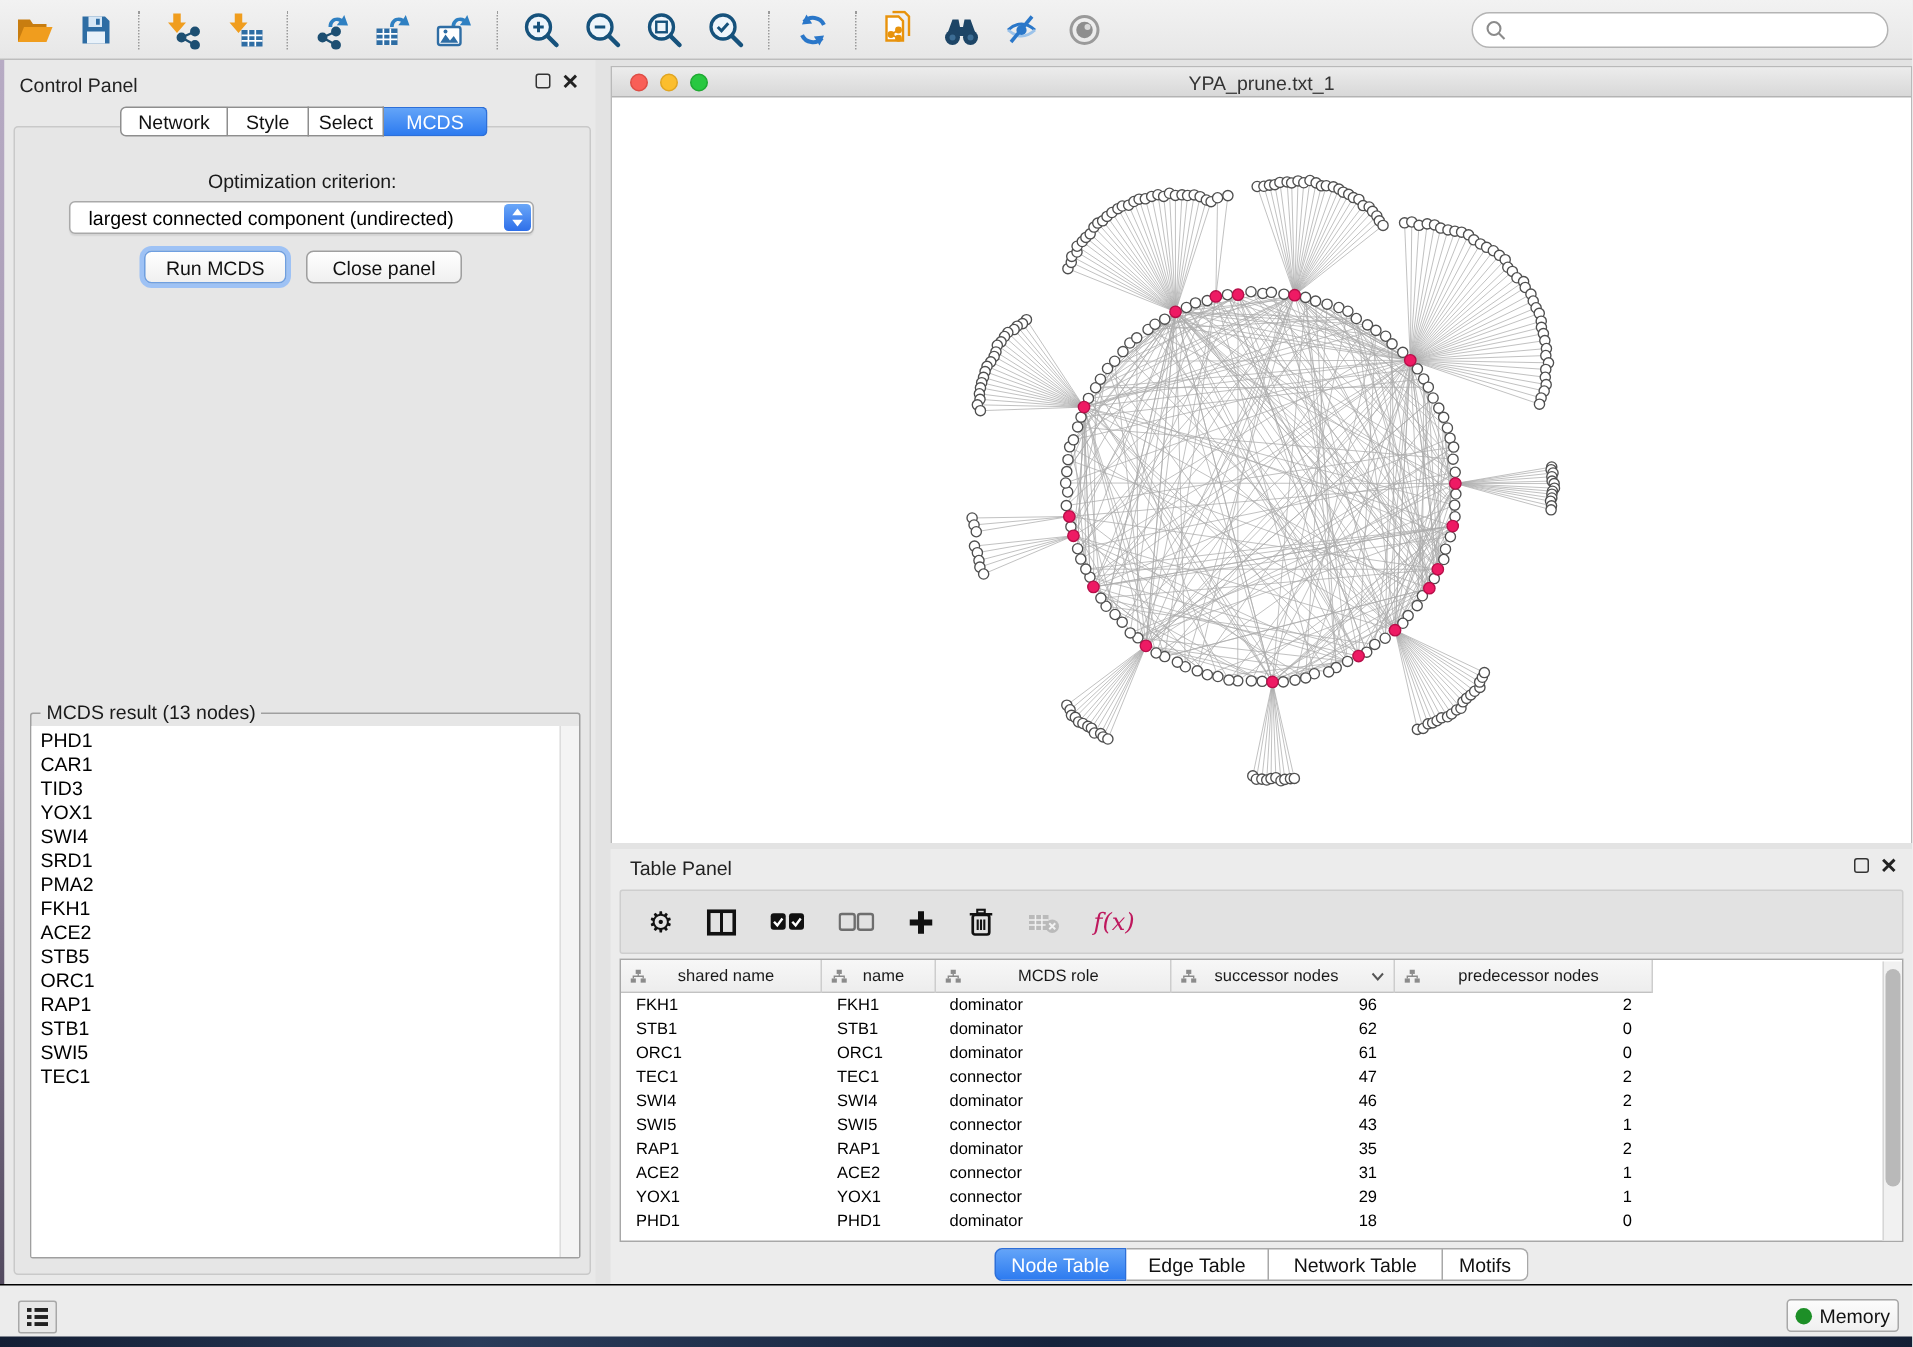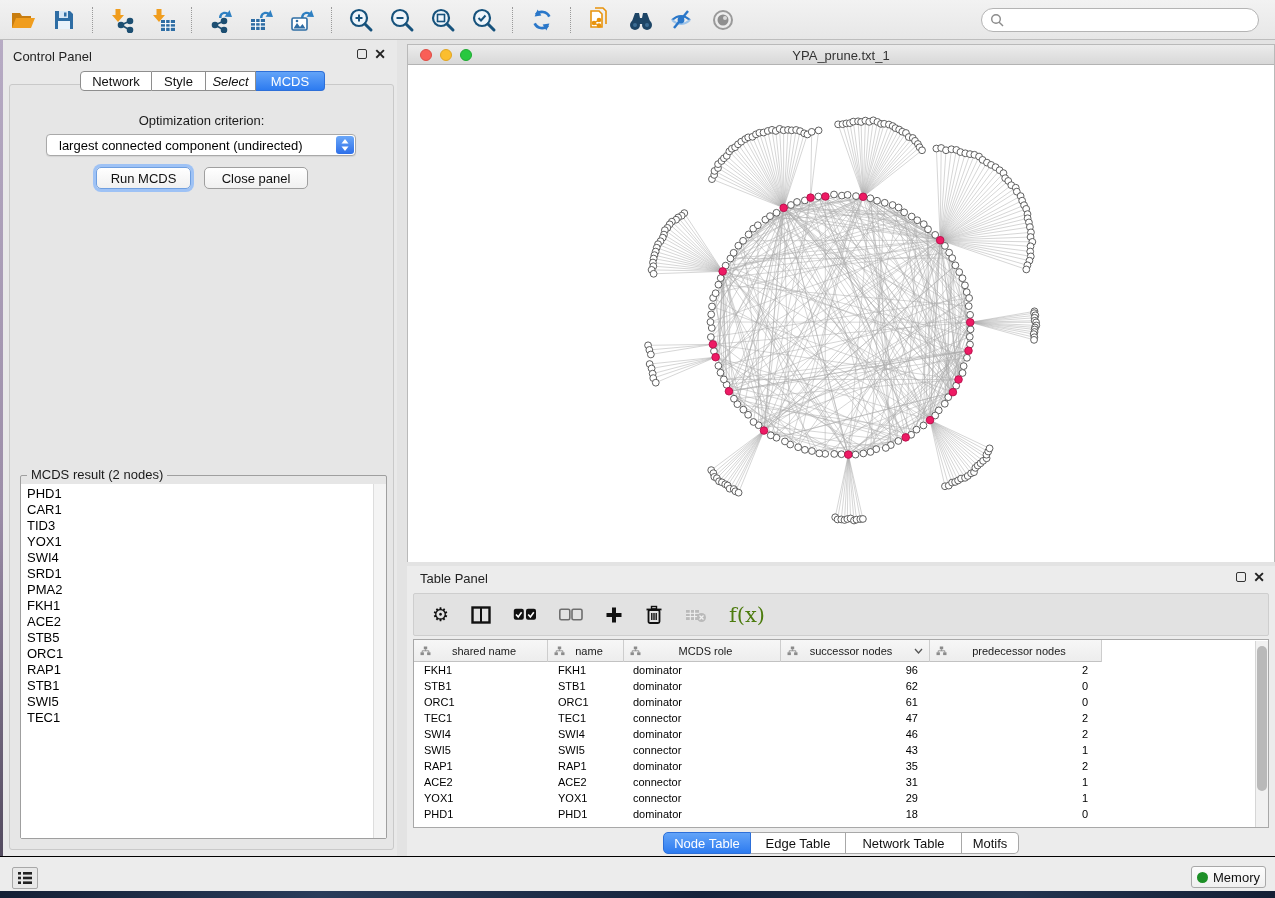--- a/index.html
+++ b/index.html
@@ -19,21 +19,21 @@
 #cp-title { position:absolute; left:10px; top:9px; font-size:13px; color:#222; }
 .winbtns { position:absolute; top:9px; display:flex; gap:7px; align-items:center; }
 .float-icon { width:10px; height:10px; border:1.5px solid #333; border-radius:2px; }
 .close-icon { font-size:14px; font-weight:bold; color:#222; line-height:10px; }
 #cp-content { position:absolute; left:6px; top:44px; width:385px; height:766px; background:#e6e6e6; border:1px solid #c9c9c9; border-radius:3px; }
 #cp-tabs { position:absolute; left:77px; top:31px; height:20px; display:flex; z-index:3; }
 .ctab { height:20px; font-size:13px; display:flex; align-items:center; justify-content:center; background:#fff; border:1px solid #8e8e8e; border-left:none; color:#111; }
 .ctab:first-child { border-left:1px solid #8e8e8e; border-radius:4px 0 0 4px; }
 .ctab:last-child { border-radius:0 4px 4px 0; }
 .ctab.active { background:linear-gradient(#63a4f8,#2d7bf0); color:#fff; border-color:#2d6fd8; }
-.ctab:nth-child(1){ width:72px; } .ctab:nth-child(2){ width:54px; } .ctab:nth-child(3){ width:50px;font-style:italic; } .ctab:nth-child(4){ width:69px; }
+.ctab:nth-child(1){ width:72px; } .ctab:nth-child(2){ width:54px; } .ctab:nth-child(3){ width:50px; } .ctab:nth-child(4){ width:69px; }
 #opt-label { position:absolute; left:0; top:28px; width:100%; text-align:center; font-size:13px; color:#1a1a1a; }
 #opt-select { position:absolute; left:36px; top:49px; width:310px; height:22px; background:#fff; border:1px solid #a9a9a9; border-radius:4px; font-size:13px; display:flex; align-items:center; padding-left:12px; box-shadow:0 1px 1px rgba(0,0,0,.08); }
 #opt-stepper { position:absolute; right:1px; top:1px; width:18px; height:18px; border-radius:3px; background:linear-gradient(#6aa7f8,#2e6fe9); display:flex; flex-direction:column; align-items:center; justify-content:center; }
 .cbtn { position:absolute; height:22px; background:linear-gradient(#ffffff,#f0f0f0); border:1px solid #9f9f9f; border-radius:5px; font-size:13px; display:flex; align-items:center; justify-content:center; color:#111; }
 #run-btn { left:86px; top:82px; width:95px; box-shadow:0 0 0 3px rgba(110,170,255,.6); border-color:#6f9fe0; }
 #close-btn { left:194px; top:82px; width:104px; }
 
 #mcds-box { position:absolute; left:10px; top:382px; width:367px; height:372px; }
 #mcds-border { position:absolute; left:0; top:8px; width:100%; height:364px; border:1px solid #9f9f9f; border-radius:2px; }
 #mcds-legend { position:absolute; left:7px; top:0px; background:#e6e6e6; padding:0 4px; font-size:13px; color:#1a1a1a; }
@@ -75,21 +75,21 @@
 .btab:first-child { border-left:1px solid #a8a8a8; border-radius:5px 0 0 5px; }
 .btab:last-child { border-radius:0 5px 5px 0; }
 .btab.active { background:linear-gradient(#63a4f8,#2d7bf0); color:#fff; border-color:#2d6fd8; }
 .btab:nth-child(1){ width:88px; } .btab:nth-child(2){ width:95px; } .btab:nth-child(3){ width:116px; } .btab:nth-child(4){ width:57px; }
 
 #statusbar { left:0; top:856px; width:1275px; height:48px; background:#ececec; border-top:1px solid #000000; }
 #sb-listbtn { position:absolute; left:12px; top:10px; width:26px; height:22px; background:#e8e8e8; border:1px solid #a8a8a8; border-radius:2px; display:flex; align-items:center; justify-content:center; }
 #memory-btn { position:absolute; right:9px; top:9px; width:75px; height:22px; background:linear-gradient(#fcfcfc,#f0f0f0); border:1px solid #a8a8a8; border-radius:3px; display:flex; align-items:center; justify-content:center; gap:5px; font-size:13px; color:#111; }
 #memory-dot { width:11px; height:11px; border-radius:50%; background:#1d8f27; }
 .gear { font-size:19px; color:#111; }
-.fx { font-family:"DejaVu Serif",serif; font-size:21px; color:#4d7c0f; }
+.fx { font-family:"DejaVu Serif",serif; font-style:italic; font-size:16px; color:#be185d; }
 </style>
 </head>
 <body>
 
 <div id="app">
 
   <div id="toolbar" class="abs">
     <div class="tbtn">
       <svg width="26" height="22" viewBox="0 0 26 22">
         <path d="M2 19 V4 h8 l2 3 h9 v3" fill="#c87d10"></path>
@@ -265,21 +265,21 @@
           <svg width="10" height="14" viewBox="0 0 10 14">
             <path d="M5 1 L8.5 5.5 h-7 Z" fill="#fff"></path>
             <path d="M5 13 L1.5 8.5 h7 Z" fill="#fff"></path>
           </svg>
         </div>
       </div>
       <div class="cbtn" id="run-btn">Run MCDS</div>
       <div class="cbtn" id="close-btn">Close panel</div>
       <div id="mcds-box">
         <div id="mcds-border"></div>
-        <div id="mcds-legend">MCDS result (2 nodes)</div>
+        <div id="mcds-legend">MCDS result (13 nodes)</div>
         <div id="mcds-list">
             <ul id="mcds-ul">
               <li>PHD1</li>
               <li>CAR1</li>
               <li>TID3</li>
               <li>YOX1</li>
               <li>SWI4</li>
               <li>SRD1</li>
               <li>PMA2</li>
               <li>FKH1</li>

